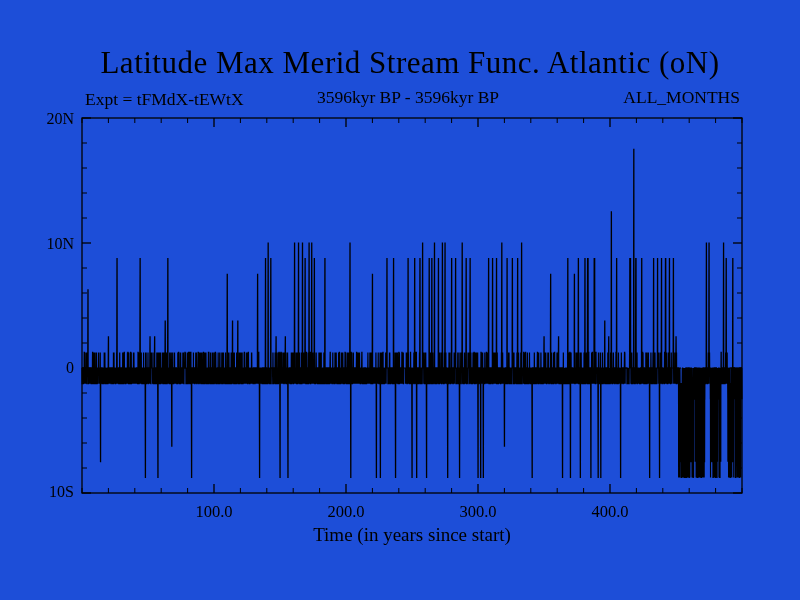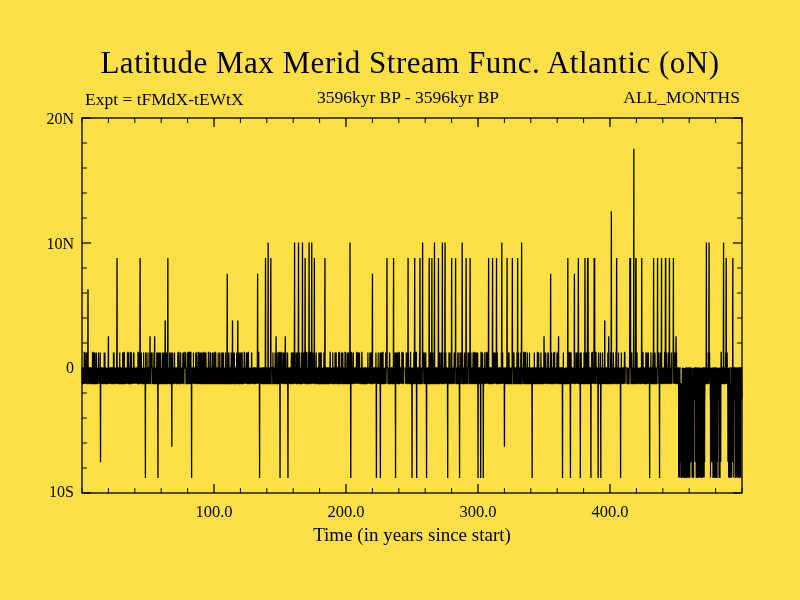--- a/index.html
+++ b/index.html
@@ -1,19 +1,19 @@
 <!DOCTYPE html>
 <html><head>
 <meta charset="utf-8">
 <style>
   html,body{margin:0;padding:0;background:#ffffff;}
   .canvas{
     position:relative;
     width:800px;height:600px;
-    background:#fde047;
+    background:#1d4ed8;
     font-family:"Liberation Serif", serif;
     overflow:hidden;
     text-align:right;
   }
   svg text{fill:#000000;}
 </style>
 </head>
 <body>
 
 <div class="canvas">

